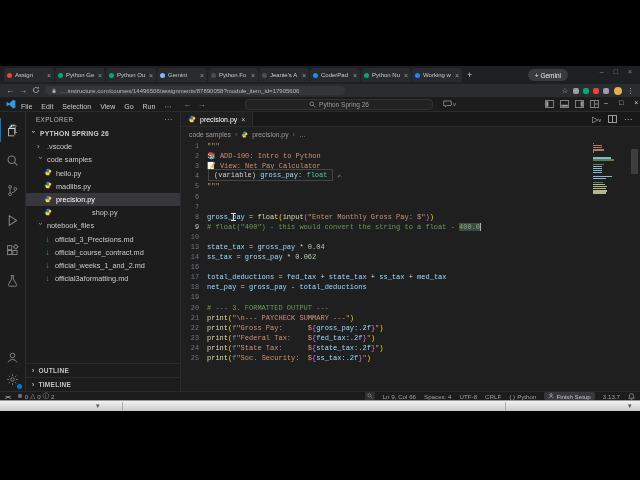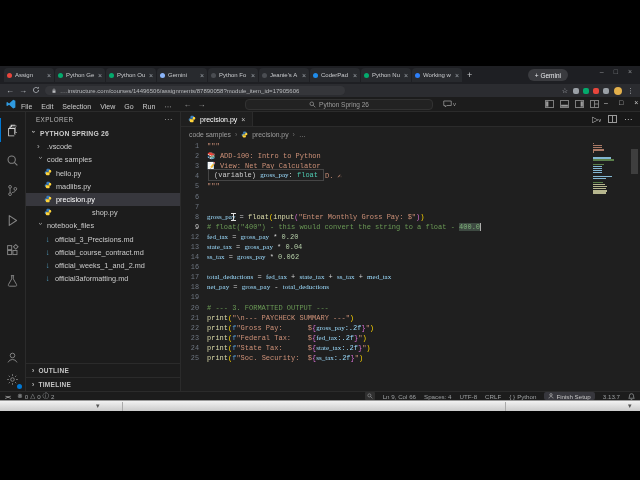--- a/index.html
+++ b/index.html
@@ -74,21 +74,21 @@
   #code{position:absolute;left:0;top:29px;right:0;bottom:0;overflow:hidden;
     font-family:"Liberation Mono","DejaVu Sans Mono",monospace;font-size:7px;}
   .code-line{height:10.1px;display:flex;align-items:center;white-space:pre;}
   .code-line .ln{width:18px;text-align:right;color:#6e7681;font-size:6.8px;flex:0 0 auto;}
   .code-line .src{margin-left:8px;}
   .code-line.cur .ln{color:#cccccc;}
   .tok-doc,.tok-str{color:#ce9178;}
   .tok-doc-spell{color:#ce9178;text-decoration:underline dotted #4fc1ff;text-underline-offset:1px;}
   .tok-com{color:#6a9955;}
   .tok-com-hl{color:#7fb27a;background:#3e4a42;}
-  .tok-var{color:#9cdcfe;font-family:Liberation Serif, serif;}
+  .tok-var{color:#9cdcfe;}
   .tok-op{color:#d4d4d4;}
   .tok-fn{color:#dcdcaa;}
   .tok-num{color:#b5cea8;}
   .tok-kw{color:#569cd6;}
   .tok-b1{color:#ffd700;}
   .tok-b2{color:#da70d6;}
   .tok-fmt{color:#9cdcfe;}
   .caret{display:inline-block;width:1px;height:8px;background:#aeafad;vertical-align:middle;}
   #hover-tooltip{position:absolute;left:27px;top:57px;background:#202020;border:1px solid #454545;
     padding:1px 5px;font-family:"Liberation Mono","DejaVu Sans Mono",monospace;font-size:7px;z-index:5;white-space:pre;}
@@ -419,21 +419,21 @@
     <div id="code">
         <div class="code-line"><span class="ln">1</span><span class="src"><span class="tok-doc">"""</span></span></div>
         <div class="code-line"><span class="ln">2</span><span class="src"><span class="tok-doc">📚 ADD-100: Intro to Python</span></span></div>
         <div class="code-line"><span class="ln">3</span><span class="src"><span class="tok-doc">📝 View: Net Pay Calculator</span></span></div>
         <div class="code-line"><span class="ln">4</span><span class="src"><span class="tok-doc">🧍 Author: </span><span class="tok-doc-spell">Meri</span><span class="tok-doc"> </span><span class="tok-doc-spell">Kasprak</span><span class="tok-doc">, Ph.D. ✍</span></span></div>
         <div class="code-line"><span class="ln">5</span><span class="src"><span class="tok-doc">"""</span></span></div>
         <div class="code-line"><span class="ln">6</span><span class="src"></span></div>
         <div class="code-line"><span class="ln">7</span><span class="src"></span></div>
         <div class="code-line"><span class="ln">8</span><span class="src"><span class="tok-var">gross_pay</span><span class="tok-op"> = </span><span class="tok-fn">float</span><span class="tok-b1">(</span><span class="tok-fn">input</span><span class="tok-b2">(</span><span class="tok-str">"Enter Monthly Gross Pay: $"</span><span class="tok-b2">)</span><span class="tok-b1">)</span></span></div>
         <div class="code-line cur"><span class="ln">9</span><span class="src"><span class="tok-com"># float("400") - this would convert the string to a float - </span><span class="tok-com-hl">400.0</span><span class="caret"></span></span></div>
-        <div class="code-line"><span class="ln">12</span><span class="src"><span class="tok-var">fed_tax</span><span class="tok-op"> = </span><span class="tok-var">gross_pay</span><span class="tok-op"> * </span><span class="tok-num">0.20</span></span></div>
+        <div class="code-line"><span class="ln">10</span><span class="src"></span></div>
         <div class="code-line"><span class="ln">13</span><span class="src"><span class="tok-var">state_tax</span><span class="tok-op"> = </span><span class="tok-var">gross_pay</span><span class="tok-op"> * </span><span class="tok-num">0.04</span></span></div>
         <div class="code-line"><span class="ln">14</span><span class="src"><span class="tok-var">ss_tax</span><span class="tok-op"> = </span><span class="tok-var">gross_pay</span><span class="tok-op"> * </span><span class="tok-num">0.062</span></span></div>
         <div class="code-line"><span class="ln">16</span><span class="src"></span></div>
         <div class="code-line"><span class="ln">17</span><span class="src"><span class="tok-var">total_deductions</span><span class="tok-op"> = </span><span class="tok-var">fed_tax</span><span class="tok-op"> + </span><span class="tok-var">state_tax</span><span class="tok-op"> + </span><span class="tok-var">ss_tax</span><span class="tok-op"> + </span><span class="tok-var">med_tax</span></span></div>
         <div class="code-line"><span class="ln">18</span><span class="src"><span class="tok-var">net_pay</span><span class="tok-op"> = </span><span class="tok-var">gross_pay</span><span class="tok-op"> - </span><span class="tok-var">total_deductions</span></span></div>
         <div class="code-line"><span class="ln">19</span><span class="src"></span></div>
         <div class="code-line"><span class="ln">20</span><span class="src"><span class="tok-com"># --- 3. FORMATTED OUTPUT ---</span></span></div>
         <div class="code-line"><span class="ln">21</span><span class="src"><span class="tok-fn">print</span><span class="tok-b1">(</span><span class="tok-str">"\n--- PAYCHECK SUMMARY ---"</span><span class="tok-b1">)</span></span></div>
         <div class="code-line"><span class="ln">22</span><span class="src"><span class="tok-fn">print</span><span class="tok-b1">(</span><span class="tok-kw">f</span><span class="tok-str">"Gross Pay:      $</span><span class="tok-b2">{</span><span class="tok-var">gross_pay</span><span class="tok-fmt">:.2f</span><span class="tok-b2">}</span><span class="tok-str">"</span><span class="tok-b1">)</span></span></div>
         <div class="code-line"><span class="ln">23</span><span class="src"><span class="tok-fn">print</span><span class="tok-b1">(</span><span class="tok-kw">f</span><span class="tok-str">"Federal Tax:    $</span><span class="tok-b2">{</span><span class="tok-var">fed_tax</span><span class="tok-fmt">:.2f</span><span class="tok-b2">}</span><span class="tok-str">"</span><span class="tok-b1">)</span></span></div>

